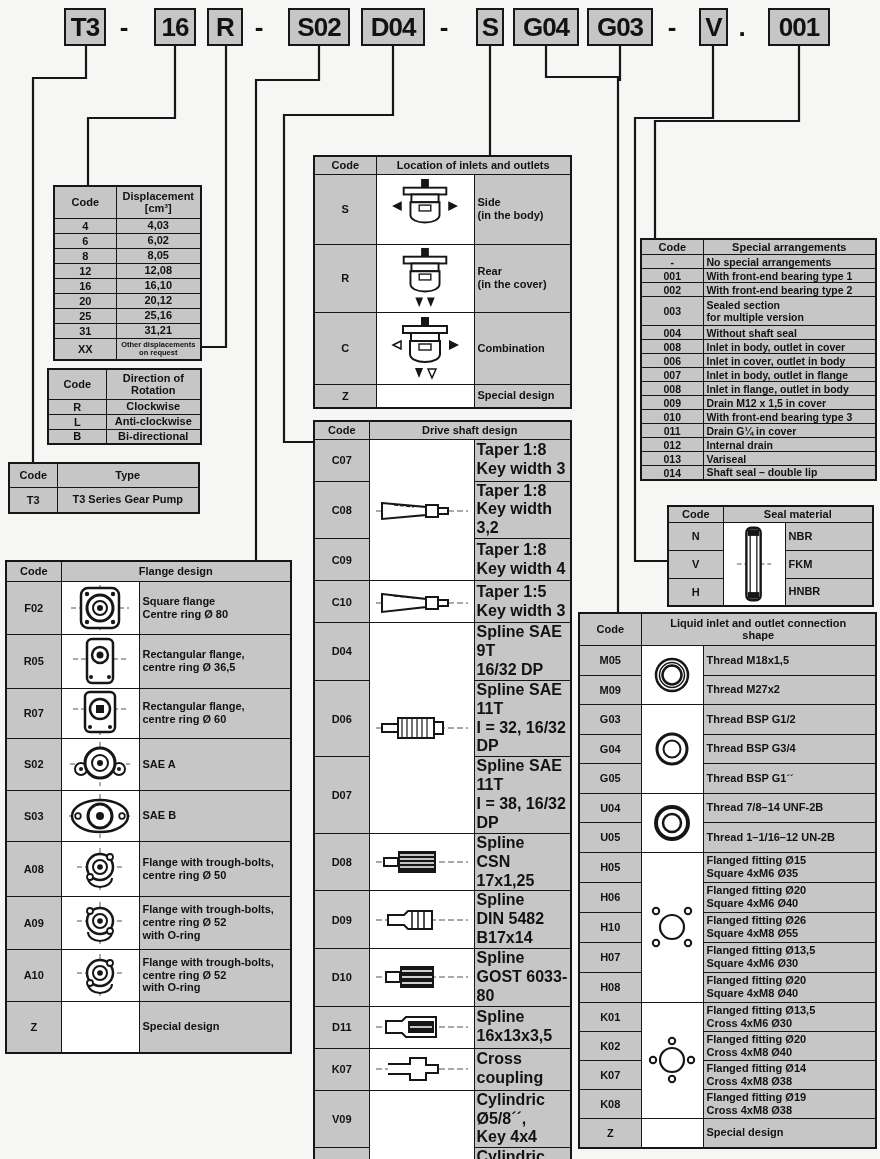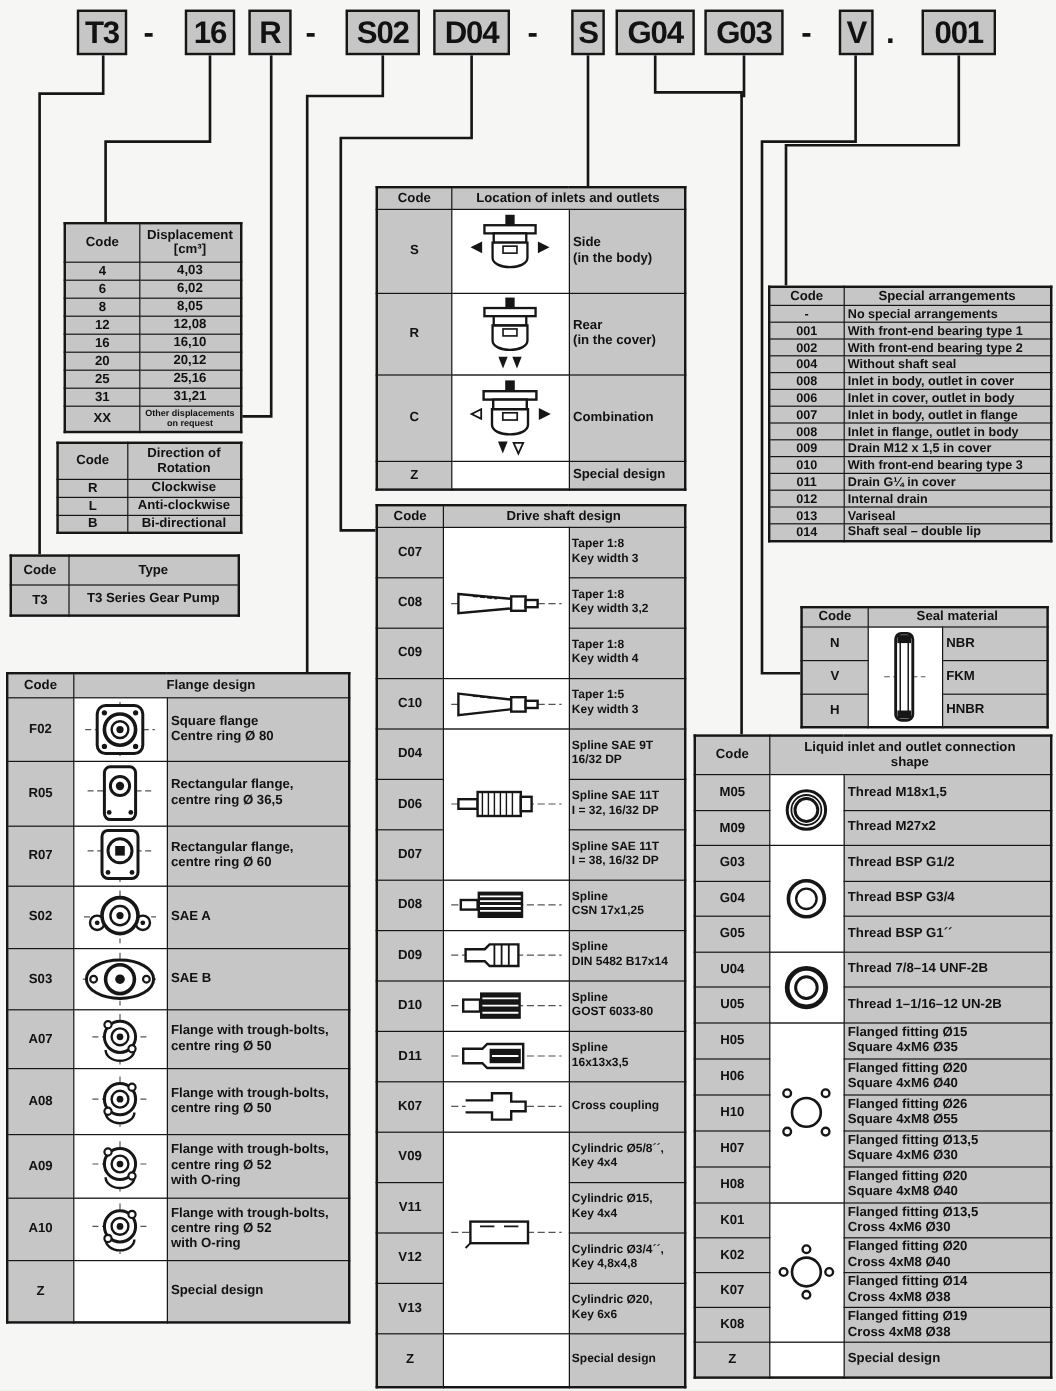--- a/index.html
+++ b/index.html
@@ -15,21 +15,21 @@
       table-layout:fixed;border:2px solid #161616;}
   .t th,.t td{border:1.5px solid #161616;padding:0 3px;vertical-align:middle;box-sizing:border-box;overflow:hidden;}
   .t th{font-size:11px;font-weight:700;text-align:center;line-height:1.12;white-space:pre-line;padding:1px 2px;}
   td.c{font-weight:700;text-align:center;font-size:11px;}
   td.v{font-weight:700;text-align:center;font-size:11px;white-space:pre-line;line-height:1.15;}
   td.d{font-weight:700;text-align:left;font-size:11px;white-space:pre-line;line-height:1.18;}
   td.i{background:#ffffff;text-align:center;padding:0;}
   td.tiny{font-size:7.5px;line-height:1.1;font-weight:700;text-align:center;white-space:pre-line;}
   table.sp td.c{font-size:10.5px;}
   table.sp td.d{font-size:10.5px;}
-  table.dr td.d{font-size:10px;padding:0 2px;}
+  table.dr td.d{font-size:16px;padding:0 2px;}
   .t svg{display:block;margin:0 auto;}
 </style>
 </head>
 <body>
 
 <div class="page">
 
   <svg class="wires" width="880" height="1159">
     <g fill="none" stroke="#161616" stroke-width="2.2">
       <path d="M86,46 V78 H33 V462"></path>
@@ -242,37 +242,20 @@
               <line x1="33" y1="1" x2="33" y2="45" stroke="#555" stroke-width="1" stroke-dasharray="5,3"></line>
               <ellipse cx="33" cy="23" rx="28" ry="16" fill="#fff" stroke="#161616" stroke-width="2.5"></ellipse>
               <circle cx="33" cy="23" r="12" fill="none" stroke="#161616" stroke-width="3"></circle>
               <circle cx="33" cy="23" r="4" fill="#161616"></circle>
               <circle cx="11" cy="23" r="2.8" fill="#fff" stroke="#161616" stroke-width="1.8"></circle>
               <circle cx="55" cy="23" r="2.8" fill="#fff" stroke="#161616" stroke-width="1.8"></circle>
             </svg>
     </td>
           <td class="d">SAE B</td>
         </tr>
-    <tr style="height:49px">
-          <td class="c">A07</td>
-          <td class="i">
-      <svg width="62" height="44" viewBox="0 0 62 44">
-              <line x1="8" y1="20" x2="54" y2="20" stroke="#555" stroke-width="1" stroke-dasharray="5,3"></line>
-              <line x1="31" y1="1" x2="31" y2="43" stroke="#555" stroke-width="1" stroke-dasharray="5,3"></line>
-              <path d="M19,31 a12,9 0 0 0 24,0" fill="#fff" stroke="#161616" stroke-width="2"></path>
-              <circle cx="31" cy="20" r="13" fill="#fff" stroke="#161616" stroke-width="2.5"></circle>
-              <circle cx="31" cy="20" r="7" fill="none" stroke="#161616" stroke-width="2"></circle>
-              <circle cx="31" cy="20" r="2.8" fill="#161616"></circle>
-              <circle cx="21" cy="10" r="3" fill="#fff" stroke="#161616" stroke-width="1.8"></circle>
-              <circle cx="41" cy="30" r="3" fill="#fff" stroke="#161616" stroke-width="1.8"></circle>
-            </svg>
-    </td>
-          <td class="d">Flange with trough-bolts,
-centre ring Ø 50</td>
-        </tr>
     <tr style="height:55px">
           <td class="c">A08</td>
           <td class="i">
       <svg width="62" height="44" viewBox="0 0 62 44">
               <line x1="8" y1="20" x2="54" y2="20" stroke="#555" stroke-width="1" stroke-dasharray="5,3"></line>
               <line x1="31" y1="1" x2="31" y2="43" stroke="#555" stroke-width="1" stroke-dasharray="5,3"></line>
               <path d="M19,31 a12,9 0 0 0 24,0" fill="#fff" stroke="#161616" stroke-width="2"></path>
               <circle cx="31" cy="20" r="13" fill="#fff" stroke="#161616" stroke-width="2.5"></circle>
               <circle cx="31" cy="20" r="7" fill="none" stroke="#161616" stroke-width="2"></circle>
               <circle cx="31" cy="20" r="2.8" fill="#161616"></circle>
@@ -593,20 +576,25 @@
           <td class="d">No special arrangements</td>
         </tr>
     <tr style="height:14px">
           <td class="c">001</td>
           <td class="d">With front-end bearing type 1</td>
         </tr>
     <tr style="height:14px">
           <td class="c">002</td>
           <td class="d">With front-end bearing type 2</td>
         </tr>
+    <tr style="height:29px">
+          <td class="c">003</td>
+          <td class="d">Sealed section
+for multiple version</td>
+        </tr>
     <tr style="height:14px">
           <td class="c">004</td>
           <td class="d">Without shaft seal</td>
         </tr>
     <tr style="height:14px">
           <td class="c">008</td>
           <td class="d">Inlet in body, outlet in cover</td>
         </tr>
     <tr style="height:14px">
           <td class="c">006</td>

